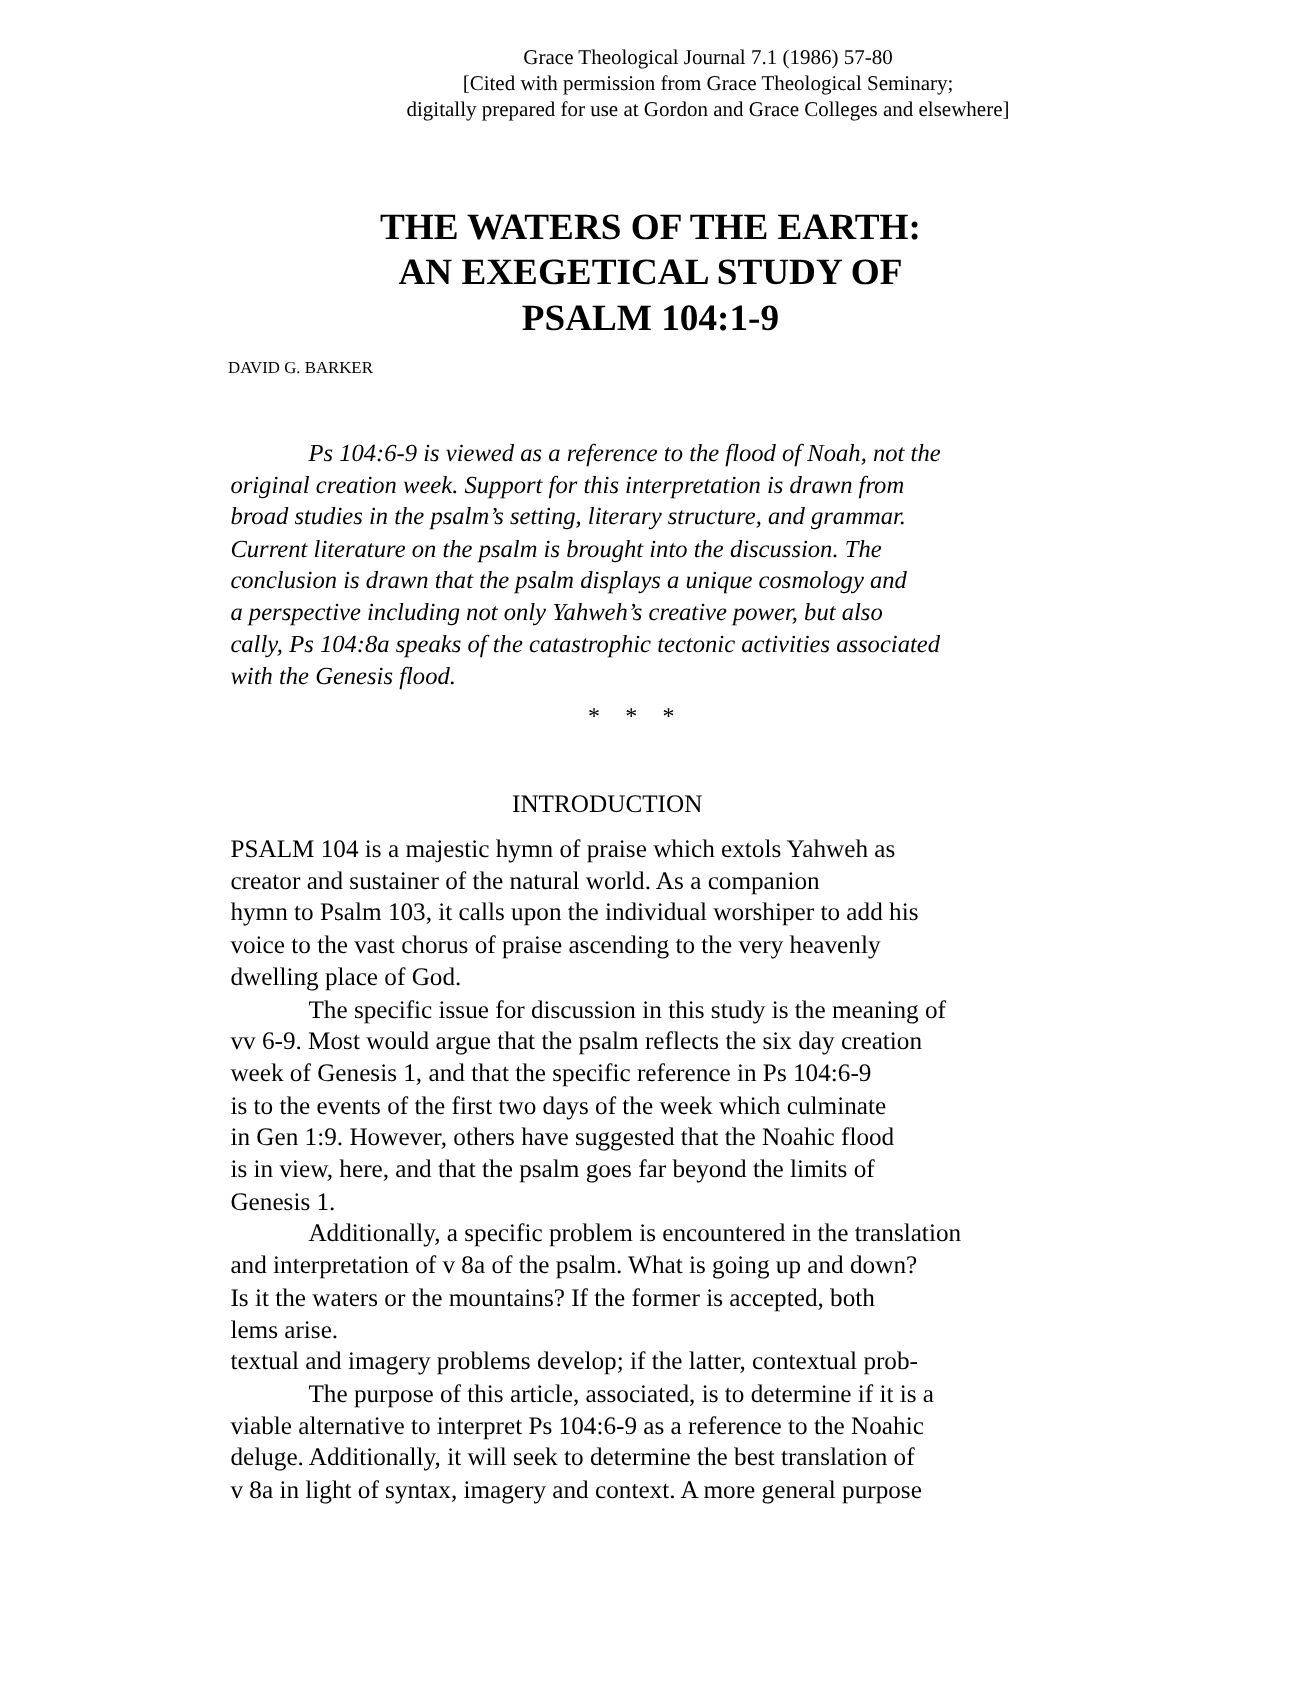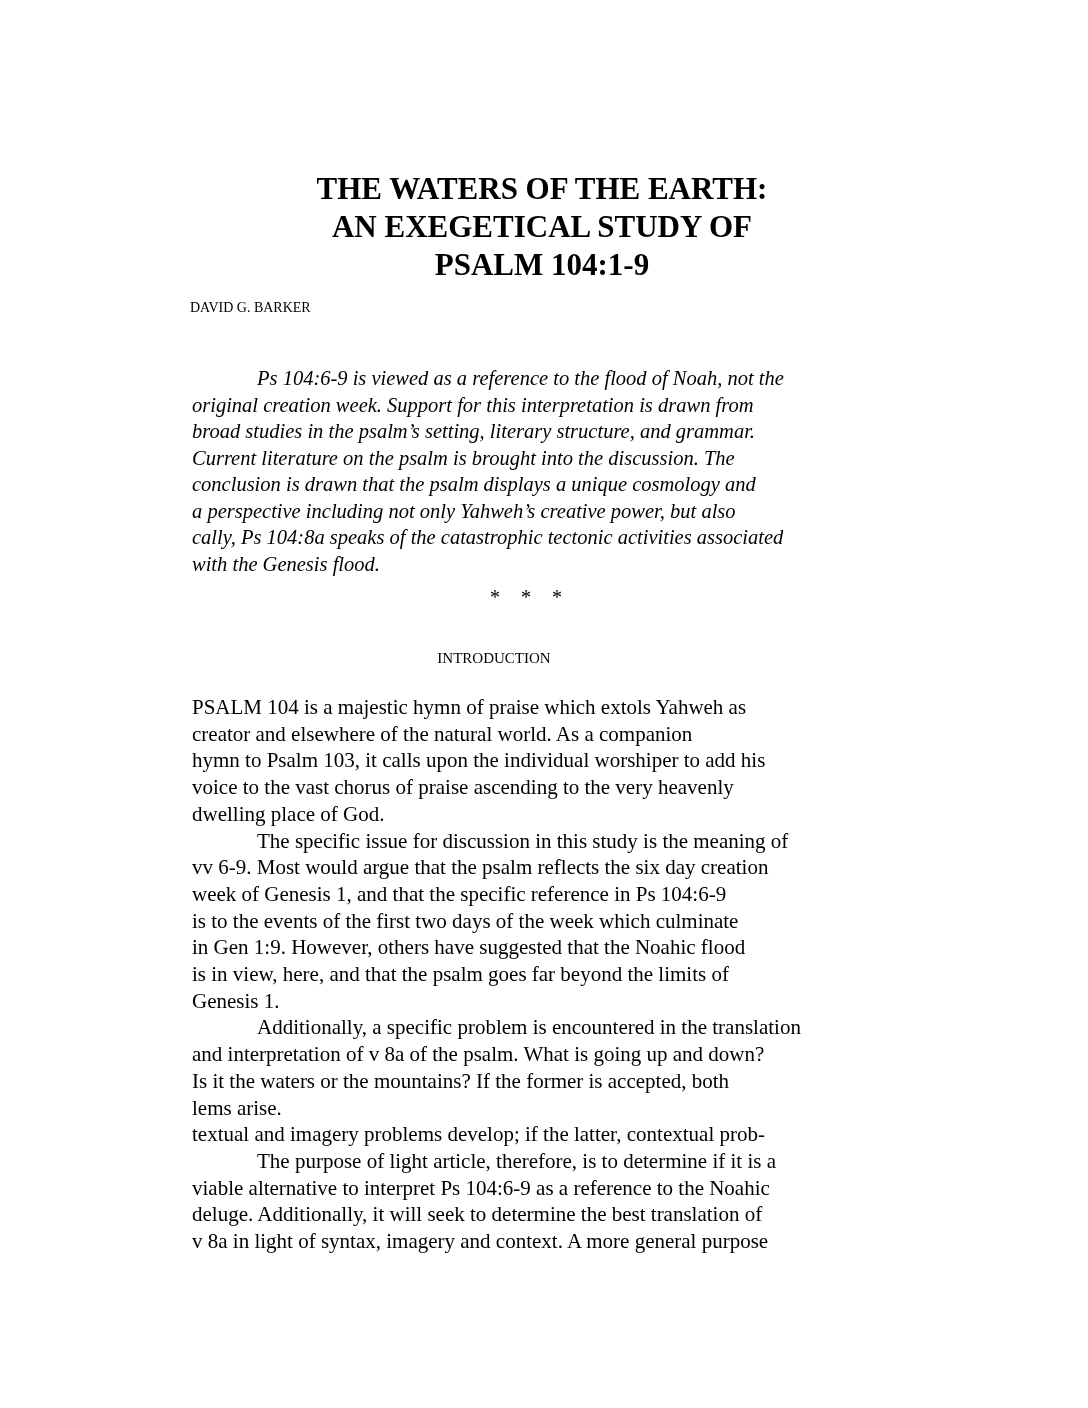--- a/index.html
+++ b/index.html
@@ -73,41 +73,46 @@
       text-align: center;
       font-size: 20px;
       letter-spacing: 8px;
     }
     .section-heading {
       position: absolute;
       left: 190px;
       width: 600px;
       top: 641px;
       text-align: center;
-      font-size: 15px;
+      font-size: 21px;
       line-height: 26px;
-      margin: 4px;
+      margin: 16px;
       font-weight: normal;
     }
     .body-text {
       position: absolute;
       left: 192px;
       width: 700px;
       top: 694px;
       font-size: 21px;
       line-height: 26.7px;
     }
     .body-text .line { display: block; white-space: nowrap; }
     .body-text .line.indent { padding-left: 65px; }
   </style>
 </head>
 <body>
 
 <div class="page">
 
+  <div class="citation">
+    <span class="line">Grace Theological Journal 7.1 (1986) 57-80</span>
+    <span class="line">[Cited with permission from Grace Theological Seminary;</span>
+    <span class="line">digitally prepared for use at Gordon and Grace Colleges and elsewhere]</span>
+  </div>
 
   <h1 class="title">
     <span class="line">THE WATERS OF THE EARTH:</span>
     <span class="line">AN EXEGETICAL STUDY OF</span>
     <span class="line">PSALM 104:1-9</span>
   </h1>
 
   <div class="author">DAVID G. BARKER</div>
 
   <div class="abstract">
@@ -121,21 +126,21 @@
     <span class="line">with the Genesis flood.</span>
   </div>
 
   <div class="separator">* * *</div>
 
   <h2 class="section-heading">INTRODUCTION</h2>
 
   <div class="body-text">
     <div>
       <span class="line">PSALM 104 is a majestic hymn of praise which extols Yahweh as</span>
-      <span class="line">creator and elsewhere of the natural world. As a companion</span>
+      <span class="line">creator and sustainer of the natural world. As a companion</span>
       <span class="line">hymn to Psalm 103, it calls upon the individual worshiper to add his</span>
       <span class="line">voice to the vast chorus of praise ascending to the very heavenly</span>
       <span class="line">dwelling place of God.</span>
     </div>
     <div>
       <span class="line indent">The specific issue for discussion in this study is the meaning of</span>
       <span class="line">vv 6-9. Most would argue that the psalm reflects the six day creation</span>
       <span class="line">week of Genesis 1, and that the specific reference in Ps 104:6-9</span>
       <span class="line">is to the events of the first two days of the week which culminate</span>
       <span class="line">in Gen 1:9. However, others have suggested that the Noahic flood</span>
@@ -143,20 +148,20 @@
       <span class="line">Genesis 1.</span>
     </div>
     <div>
       <span class="line indent">Additionally, a specific problem is encountered in the translation</span>
       <span class="line">and interpretation of v 8a of the psalm. What is going up and down?</span>
       <span class="line">Is it the waters or the mountains? If the former is accepted, both</span>
       <span class="line">lems arise.</span>
       <span class="line">textual and imagery problems develop; if the latter, contextual prob-</span>
     </div>
     <div>
-      <span class="line indent">The purpose of light article, therefore, is to determine if it is a</span>
+      <span class="line indent">The purpose of this article, associated, is to determine if it is a</span>
       <span class="line">viable alternative to interpret Ps 104:6-9 as a reference to the Noahic</span>
       <span class="line">deluge. Additionally, it will seek to determine the best translation of</span>
       <span class="line">v 8a in light of syntax, imagery and context. A more general purpose</span>
     </div>
   </div>
 
 </div>
 
 </body></html>

